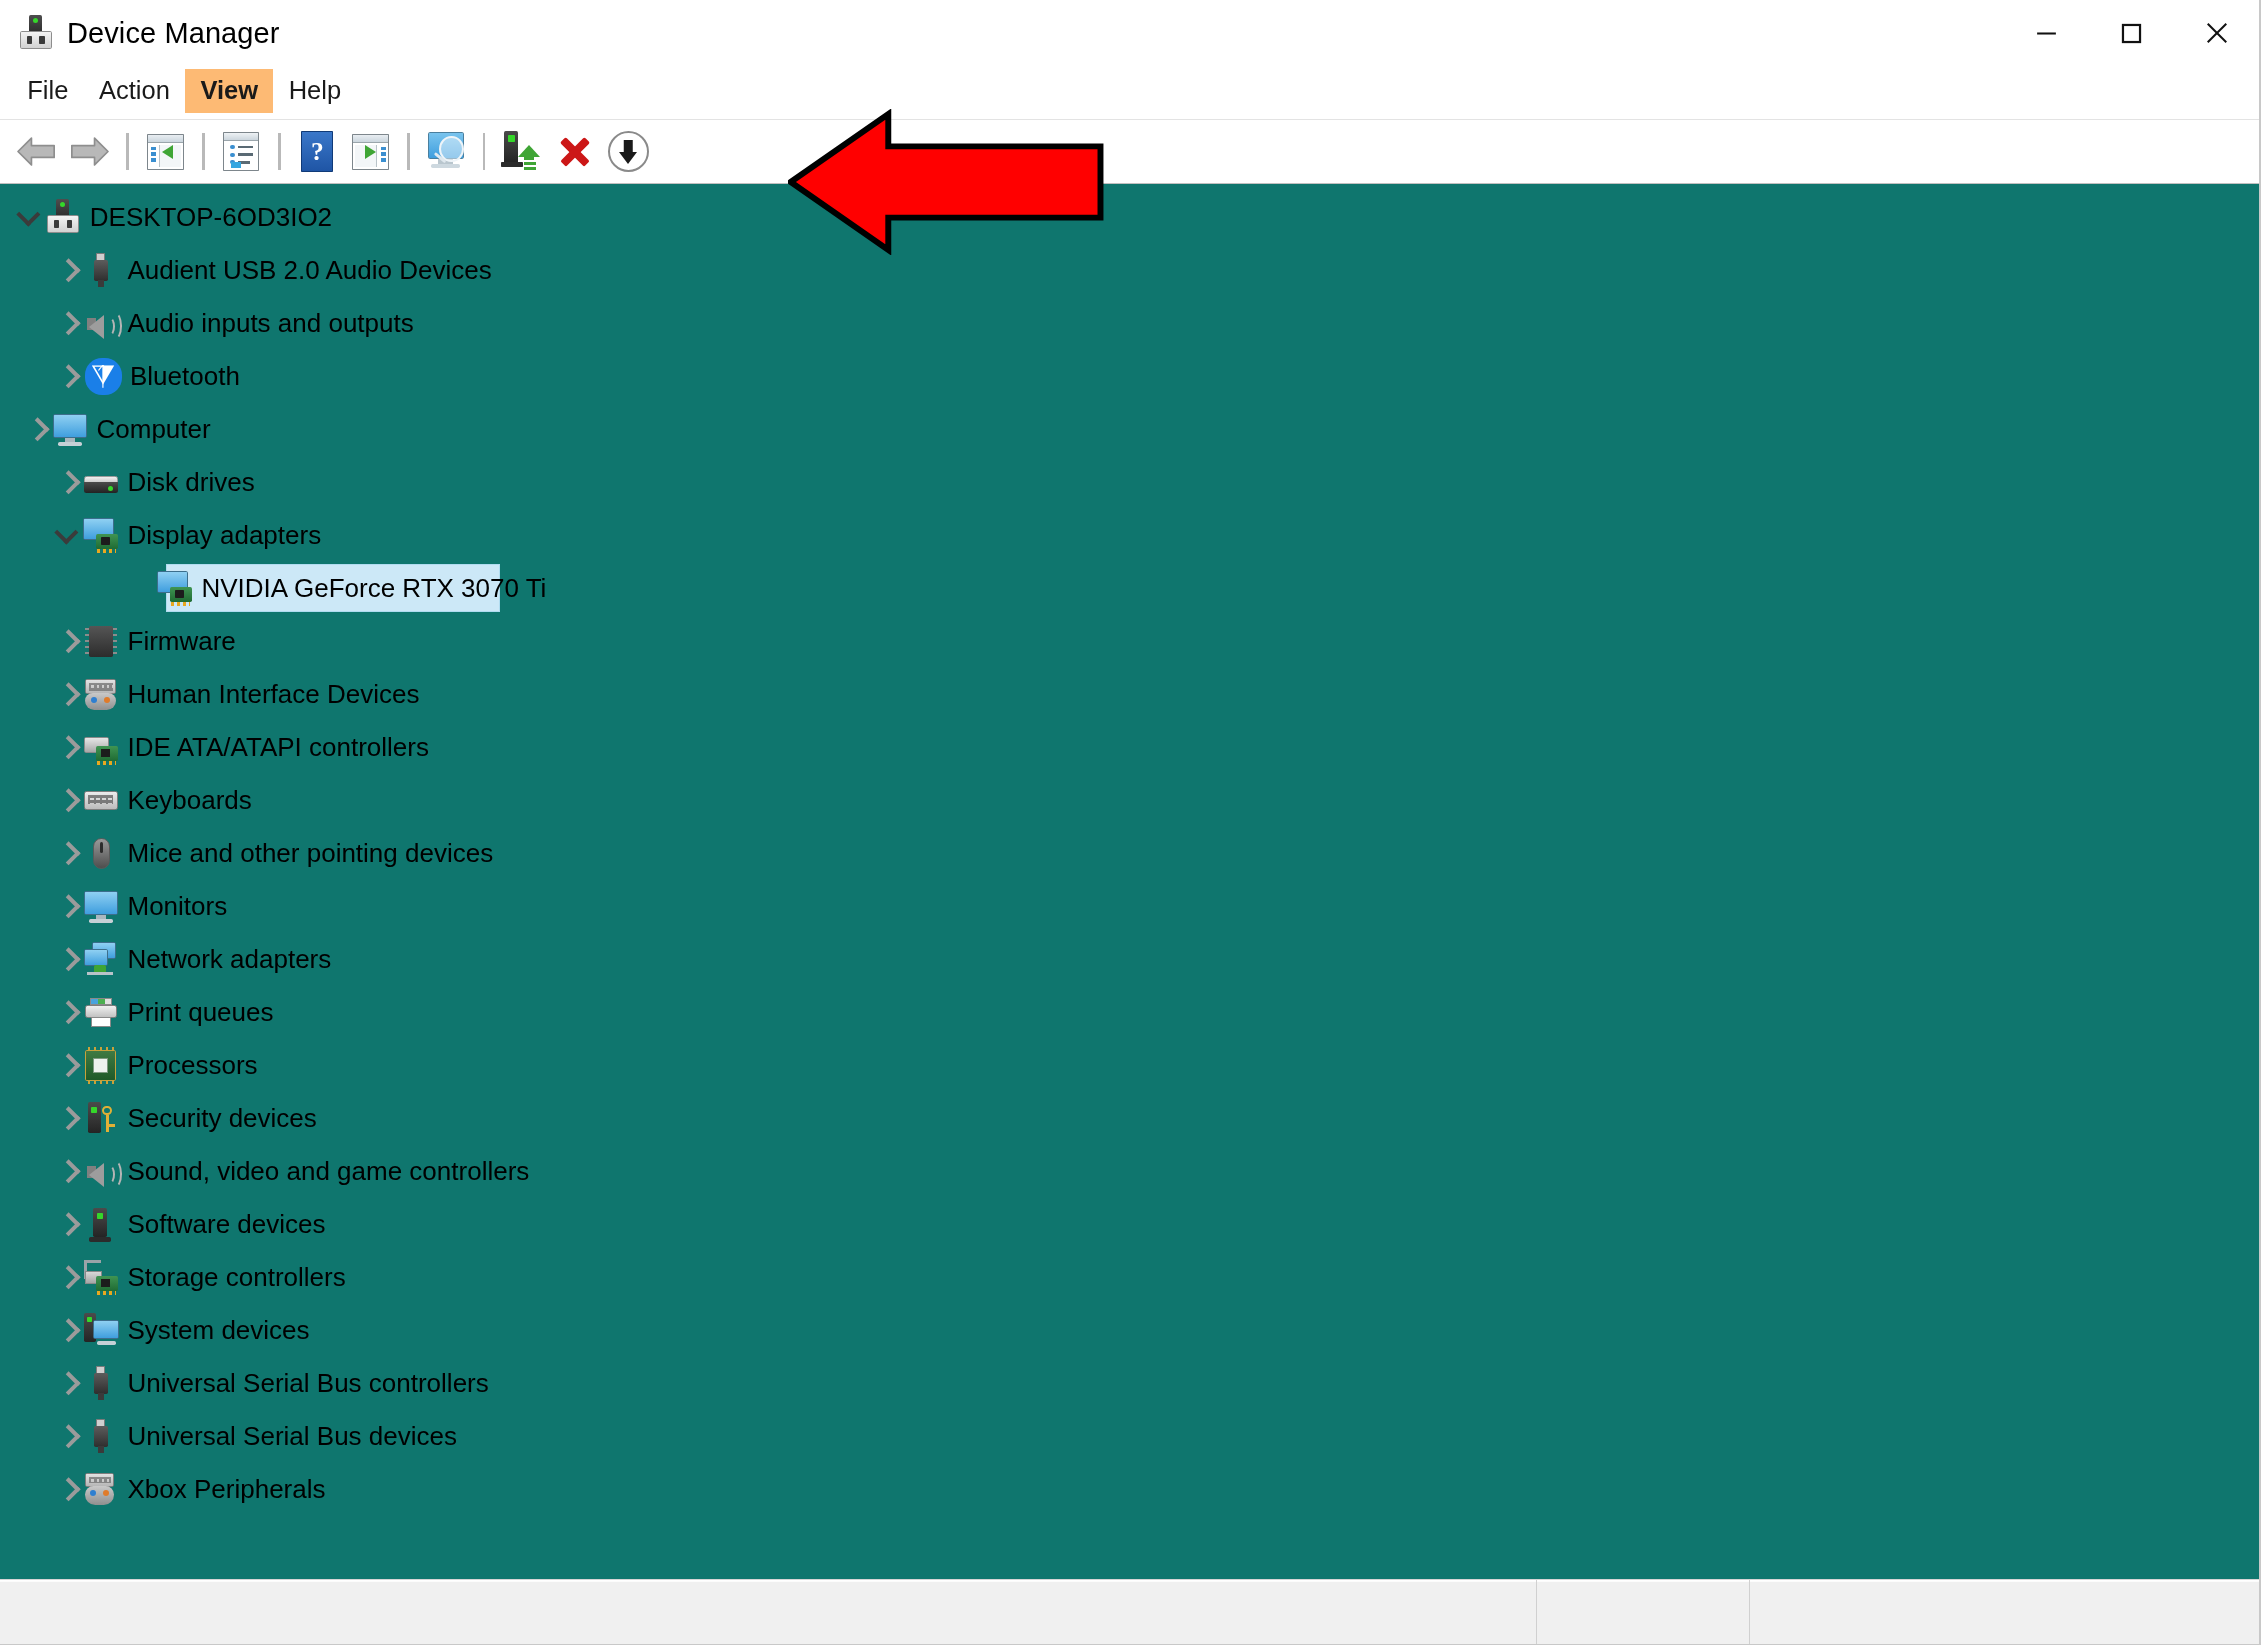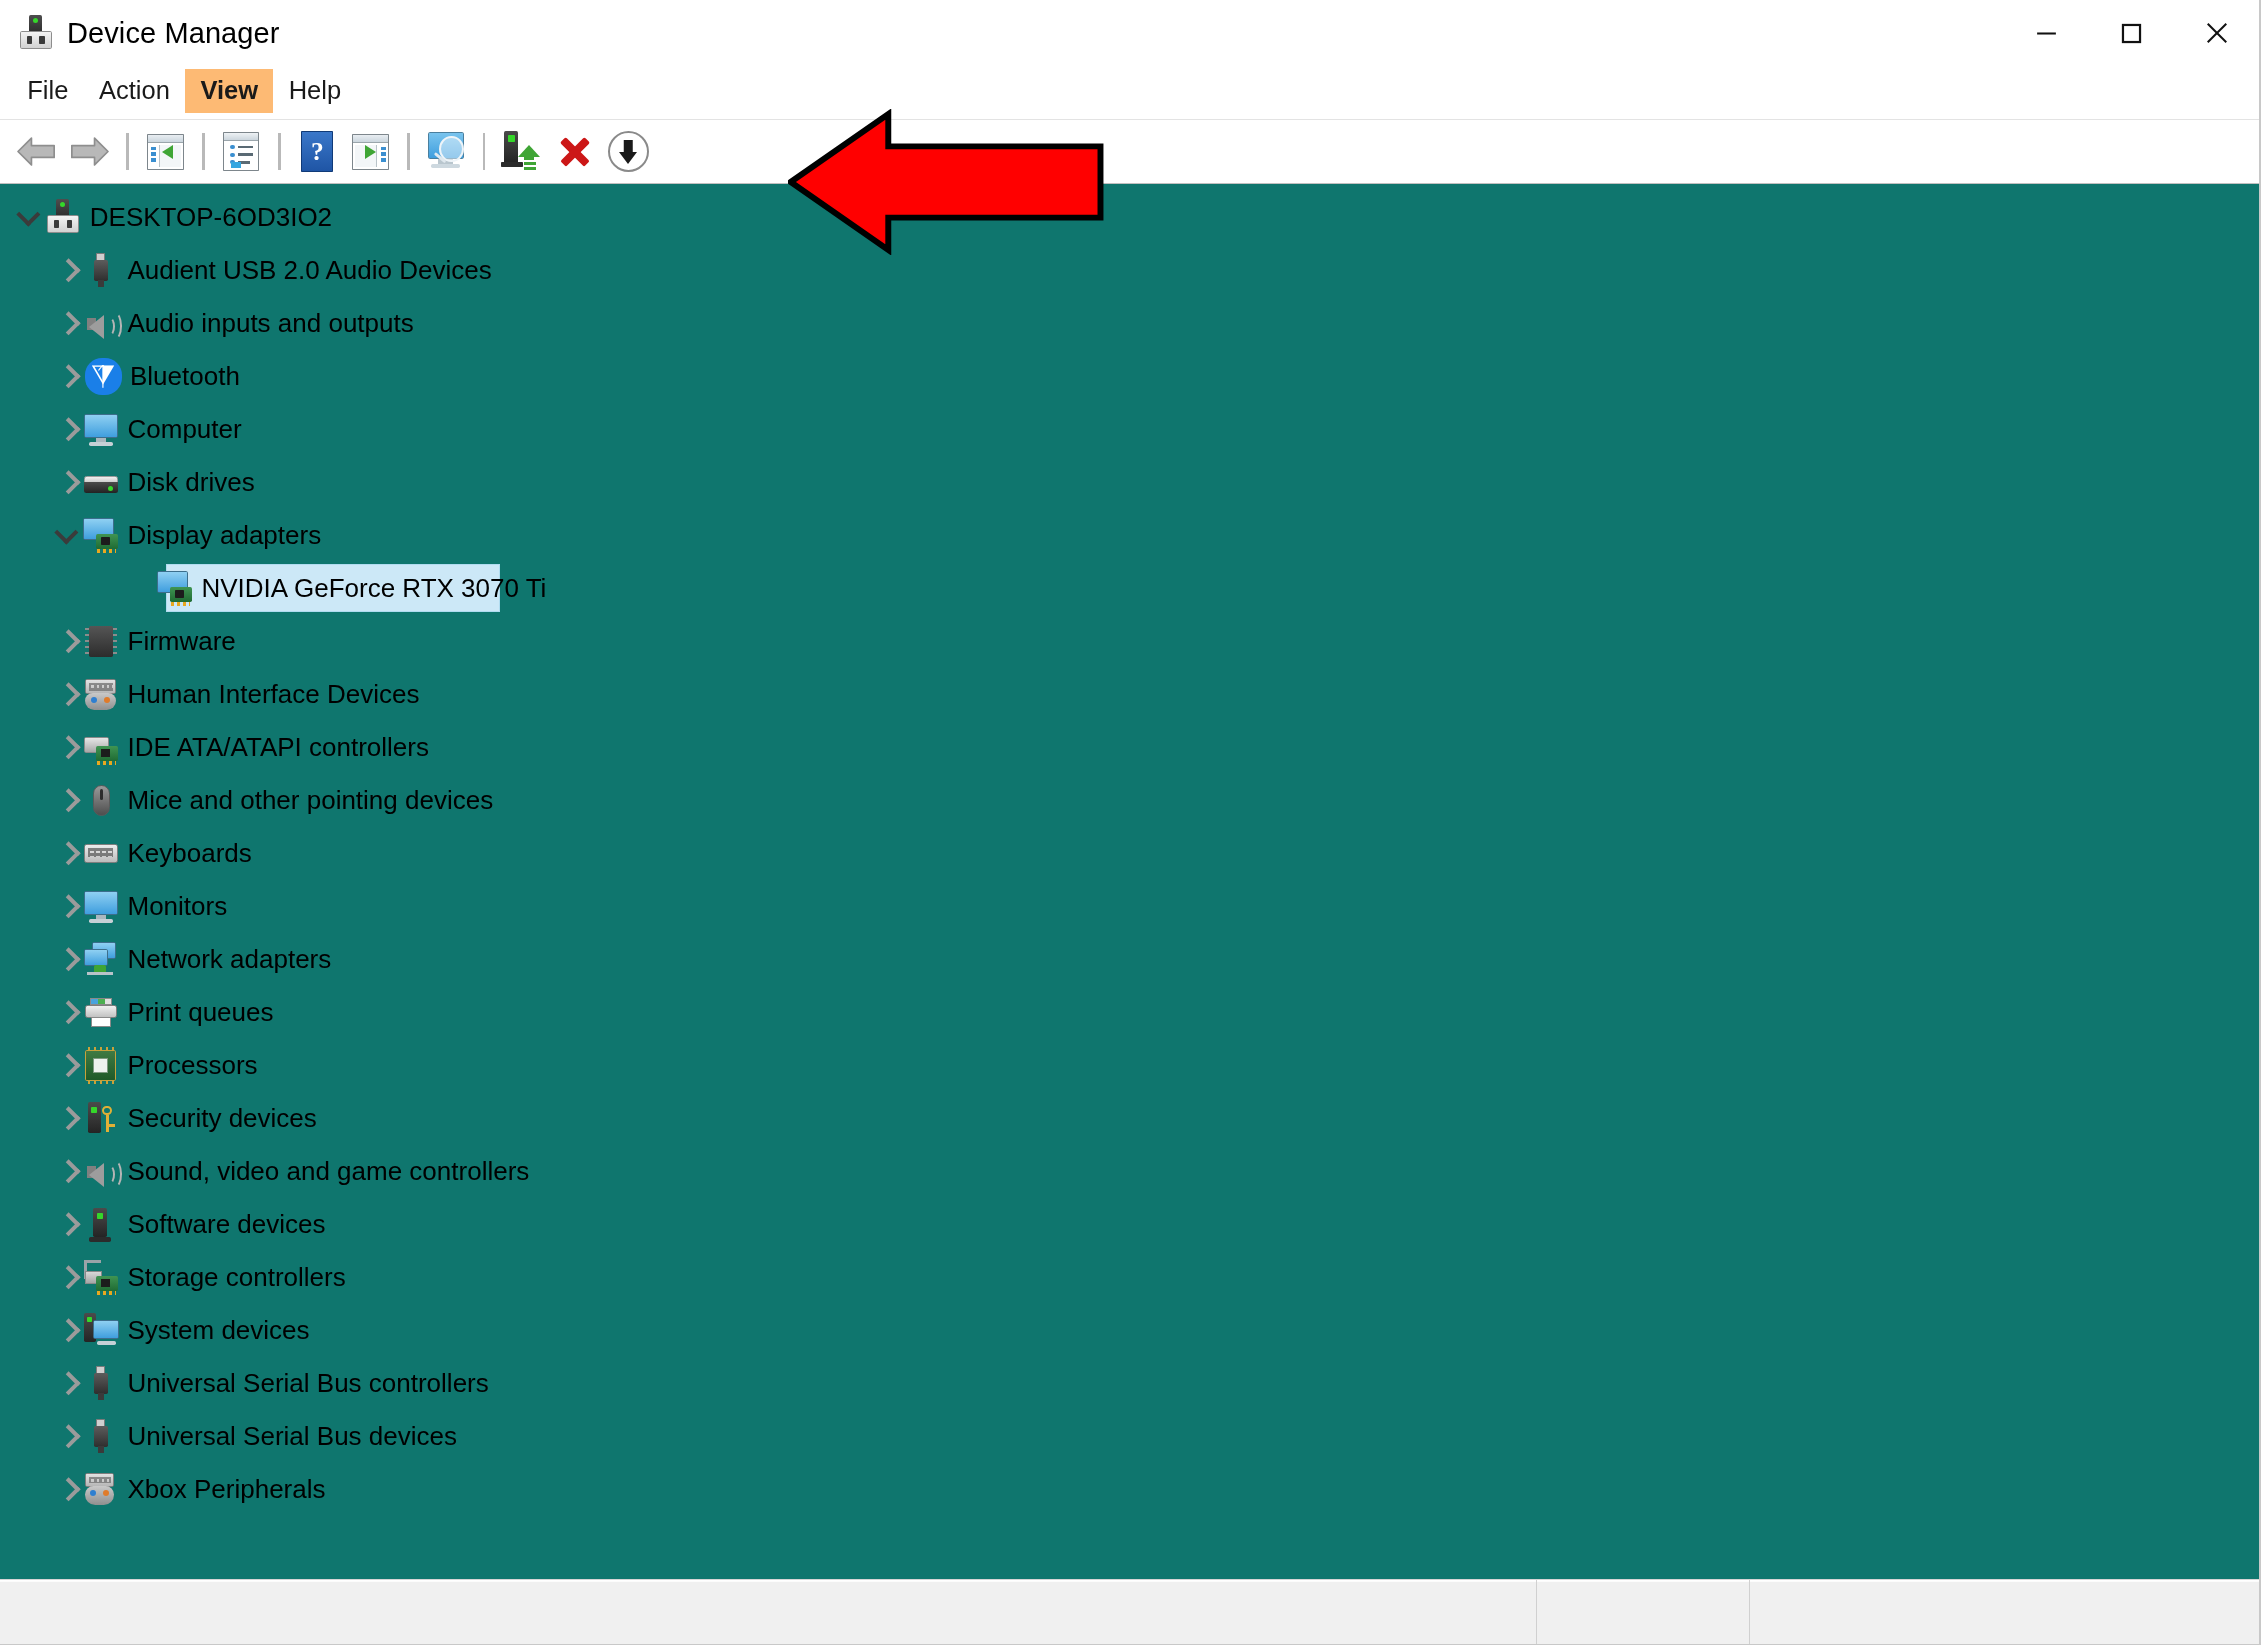--- a/index.html
+++ b/index.html
@@ -856,21 +856,21 @@
     </div>
 
     <div class="row" style="padding-left:53px">
       <div class="chev"></div>
       <div class="ico i-bt">
           <div class="bt-glyph">ᛏ</div>
         </div>
       <div class="label">Bluetooth</div>
     </div>
 
-    <div class="row" style="padding-left:53px">
+    <div class="row" style="padding-left:22px">
       <div class="chev"></div>
       <div class="ico i-monitor">
           <div class="scr"></div>
           <div class="stand"></div>
           <div class="base"></div>
         </div>
       <div class="label">Computer</div>
     </div>
 
     <div class="row" style="padding-left:53px">
@@ -931,33 +931,33 @@
           <div class="box"></div>
           <div class="card"></div>
           <div class="chip"></div>
           <div class="pins"></div>
         </div>
       <div class="label">IDE ATA/ATAPI controllers</div>
     </div>
 
     <div class="row" style="padding-left:53px">
       <div class="chev"></div>
+      <div class="ico i-keyboard">
+          <div class="kb"></div>
+        </div>
+      <div class="label">Keyboards</div>
+    </div>
+
+    <div class="row" style="padding-left:53px">
+      <div class="chev"></div>
       <div class="ico i-mouse">
           <div class="body"></div>
           <div class="wheel"></div>
         </div>
       <div class="label">Mice and other pointing devices</div>
-    </div>
-
-    <div class="row" style="padding-left:53px">
-      <div class="chev"></div>
-      <div class="ico i-keyboard">
-          <div class="kb"></div>
-        </div>
-      <div class="label">Keyboards</div>
     </div>
 
     <div class="row" style="padding-left:53px">
       <div class="chev"></div>
       <div class="ico i-monitor">
           <div class="scr"></div>
           <div class="stand"></div>
           <div class="base"></div>
         </div>
       <div class="label">Monitors</div>

